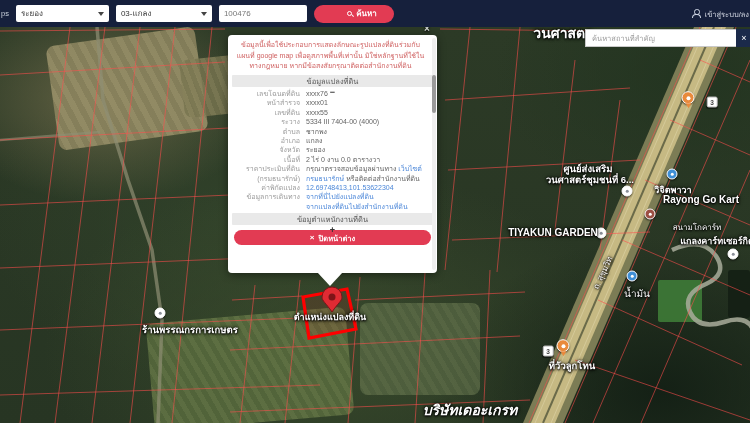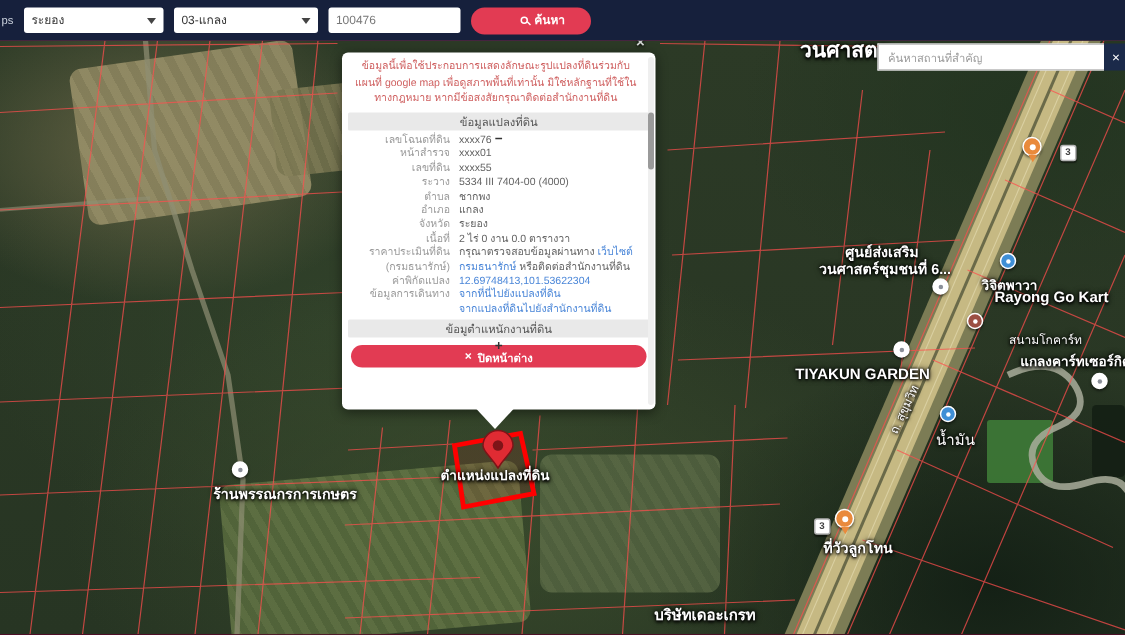--- a/index.html
+++ b/index.html
@@ -80,20 +80,24 @@
     </div>
     <div class="tbselect" style="width:96px">
       <span>03-แกลง</span>
       <span class="chev"></span>
     </div>
     <input class="tb-input" value="100476" style="">
     <button class="search-btn">
       <span class="mag"></span>
       <span>ค้นหา</span>
     </button>
+    <div class="login">
+      <span class="person"></span>
+      <span>เข้าสู่ระบบ/ลง</span>
+    </div>
   </header>
 
   <div class="map">
     <div class="patch p1"></div>
     <div class="patch p2"></div>
     <div class="patch p3"></div>
     <div class="patch p4"></div>
 
     <svg class="overlay" viewBox="0 0 750 396">
 
@@ -127,28 +131,28 @@
       <circle cx="332" cy="270" r="3.5" fill="#7e1418"></circle>
     </svg>
 
     <div id="labels">
         <div class="mlabel" style="left: 563px; top: 6px; font-size: 14px; transform: translate(-50%, -50%);">วนศาสตร</div>
         <div class="mlabel" style="left: 588px; top: 141px; font-size: 9.5px; transform: translate(-50%, -50%);">ศูนย์ส่งเสริม</div>
         <div class="mlabel" style="left: 590px; top: 152px; font-size: 9.5px; transform: translate(-50%, -50%);">วนศาสตร์ชุมชนที่ 6...</div>
         <div class="mlabel" style="left: 673px; top: 163px; font-size: 9px; transform: translate(-50%, -50%);">วิจิตพาวา</div>
         <div class="mlabel" style="left: 701px; top: 172px; font-size: 10px; transform: translate(-50%, -50%);">Rayong Go Kart</div>
         <div class="mlabel" style="left: 697px; top: 200px; font-size: 8px; font-weight: 400; transform: translate(-50%, -50%);">สนามโกคาร์ท</div>
-        <div class="mlabel" style="left: 575px; top: 205px; font-size: 10px; transform: translate(-50%, -50%); margin-top: 18px;">TIYAKUN GARDEN</div>
+        <div class="mlabel" style="left: 553px; top: 205px; font-size: 10px; transform: translate(-50%, -50%);">TIYAKUN GARDEN</div>
         <div class="mlabel" style="left: 717px; top: 214px; font-size: 9px; transform: translate(-50%, -50%);">แกลงคาร์ทเซอร์กิต</div>
         <div class="mlabel" style="left: 603px; top: 246px; font-size: 8px; font-weight: 400; transform: translate(-50%, -50%) rotate(-65deg);">ถ. สุขุมวิท</div>
         <div class="mlabel" style="left: 637px; top: 266px; font-size: 10px; font-weight: 400; transform: translate(-50%, -50%);">น้ำมัน</div>
         <div class="mlabel" style="left: 330px; top: 290px; font-size: 9px; transform: translate(-50%, -50%);">ตำแหน่งแปลงที่ดิน</div>
         <div class="mlabel" style="left: 190px; top: 302px; font-size: 9.5px; transform: translate(-50%, -50%);">ร้านพรรณกรการเกษตร</div>
         <div class="mlabel" style="left: 572px; top: 338px; font-size: 9.5px; transform: translate(-50%, -50%);">ที่วัวลูกโทน</div>
-        <div class="mlabel" style="left: 470px; top: 383px; font-size: 10px; transform: translate(-50%, -50%);">บริษัทเดอะเกรท</div>
+        <div class="mlabel" style="left: 470px; top: 383px; font-size: 14px; transform: translate(-50%, -50%); font-style: italic;">บริษัทเดอะเกรท</div>
       </div>
     <div id="markers">
         <div class="poi poi-white" style="left: 160px; top: 286px;"></div>
         <div class="poi poi-white" style="left: 627px; top: 164px;"></div>
         <div class="poi poi-white" style="left: 601px; top: 206px;"></div>
         <div class="poi poi-white" style="left: 733px; top: 227px;"></div>
         <div class="poi poi-maroon" style="left: 650px; top: 187px;"></div>
         <div class="poi poi-blue" style="left: 672px; top: 147px;"></div>
         <div class="poi poi-blue" style="left: 632px; top: 249px;"></div>
         <div class="tpin" style="left: 688px; top: 72px;"></div>

